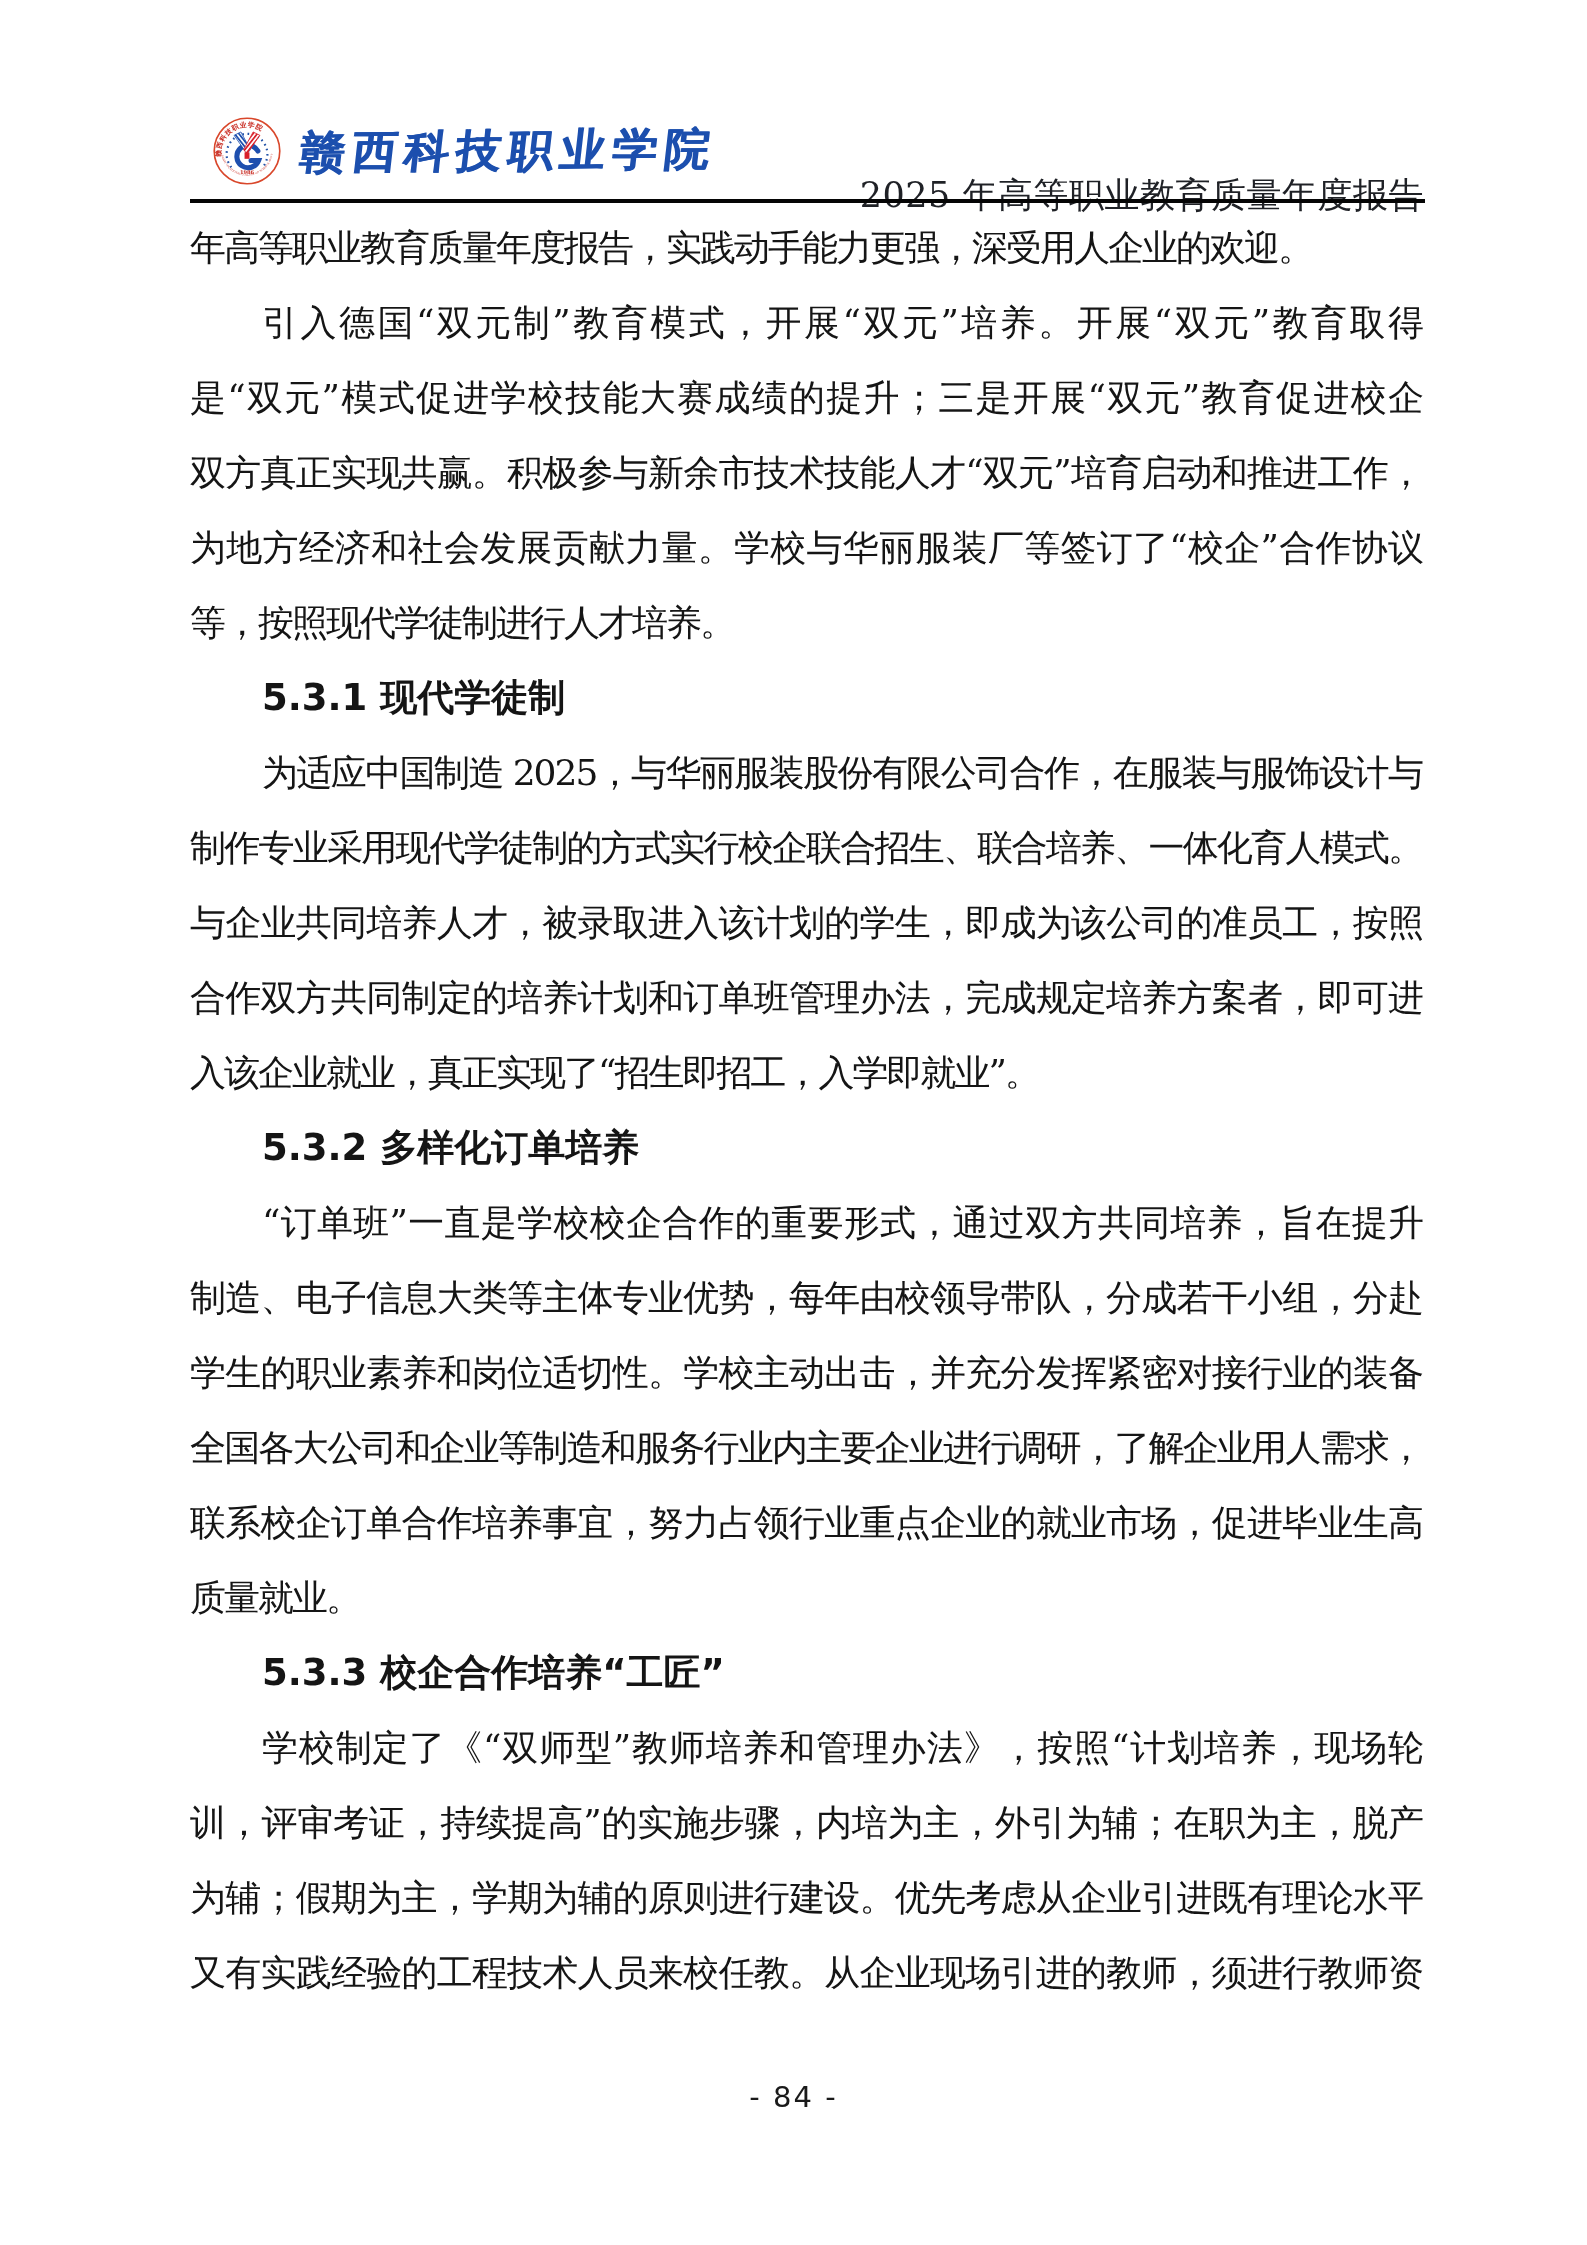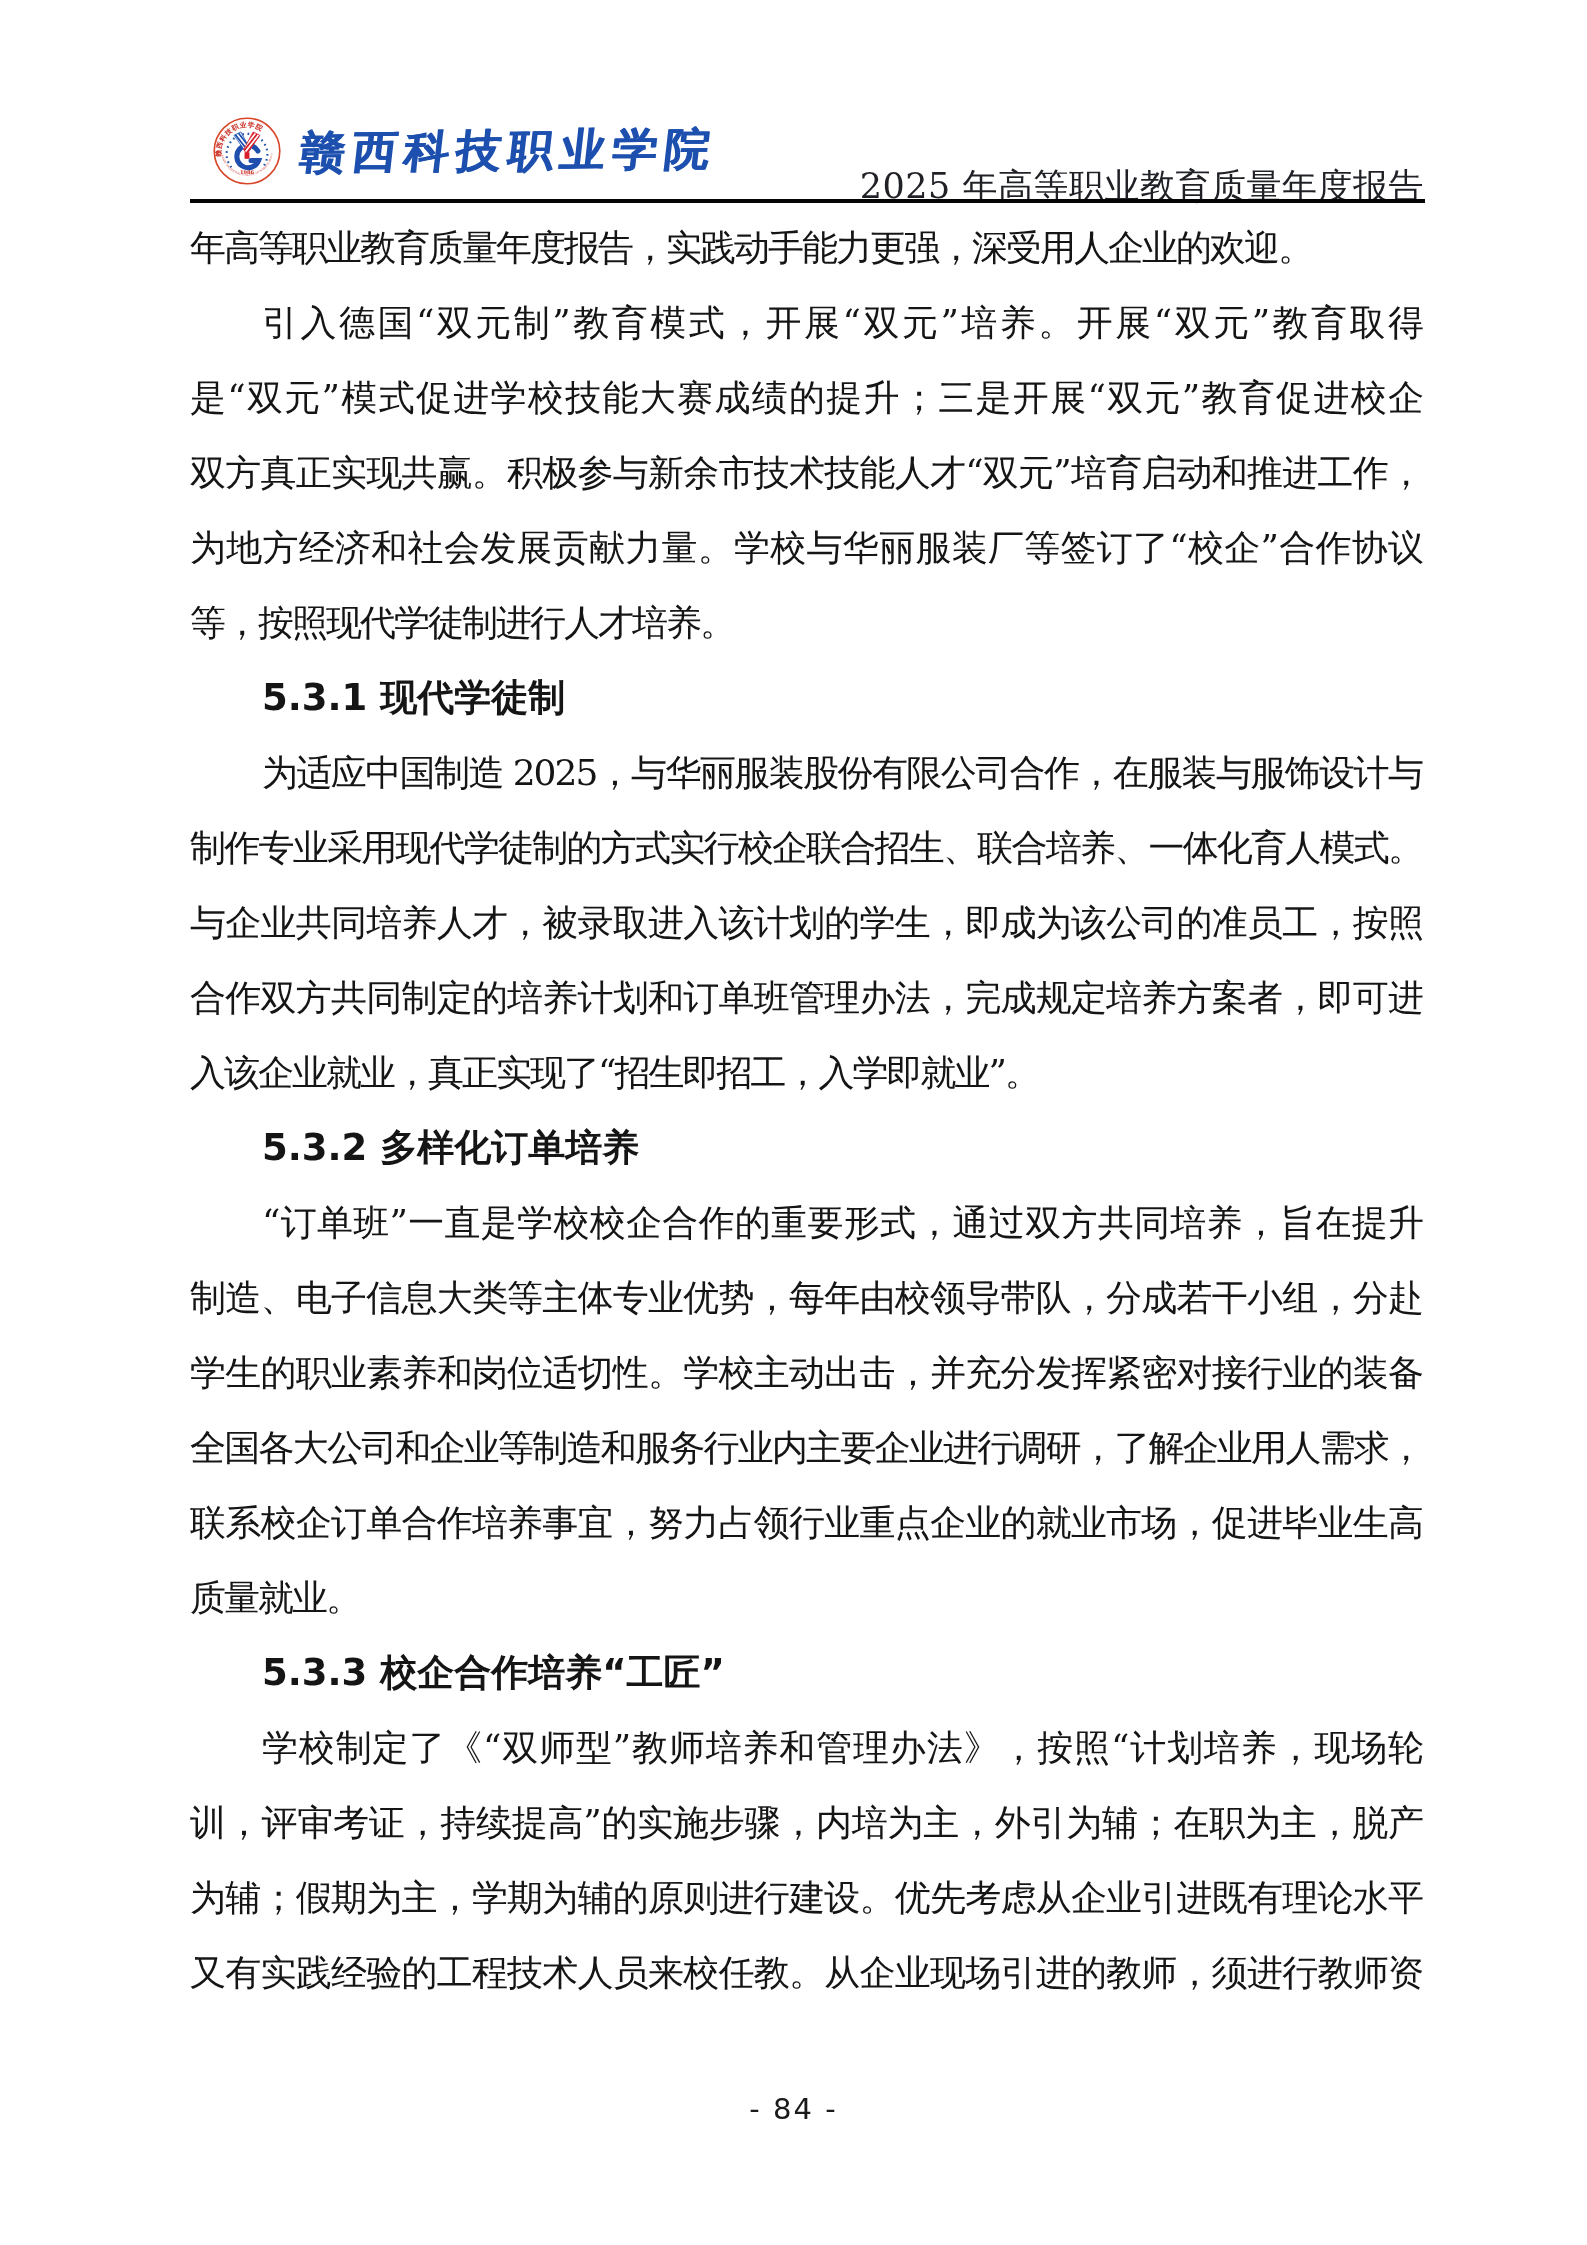--- a/index.html
+++ b/index.html
@@ -20,21 +20,21 @@
     position:absolute; left:300px; top:121px;
     font-size:45px; font-weight:bold;
     color:#1c4fae;
     letter-spacing:7px;
     transform:skewX(-7deg) rotate(-0.5deg);
     text-shadow:1px 0 0 #1c4fae;
     white-space:nowrap;
     font-family:"DejaVu Serif","Liberation Serif",serif;
   }
   .report-title {
-    position:absolute; right:163px; top:163px;
+    position:absolute; right:163px; top:172px;
     font-size:35px; color:#1f2126;
     white-space:nowrap; letter-spacing:0.5px;
     font-family:"DejaVu Serif","Liberation Serif",serif;
   }
   .header-rule {
     position:absolute; left:190px; top:199px;
     width:1235px; height:4px; background:#050505;
   }
 
   
@@ -53,21 +53,20 @@
     letter-spacing:0;
     font-size:37px;
   }
 
   
   .footer {
     position:absolute; left:0; top:2080px; width:100%;
     text-align:center; font-size:29px; color:#1a1a1a;
     font-family:"DejaVu Sans","Liberation Sans",sans-serif;
     letter-spacing:2px;
-    margin-top:12px;
   }
 </style>
 </head>
 <body>
 
 <div class="page">
 
   <div class="header">
 
     <svg class="emblem" viewBox="0 0 100 100" aria-hidden="true">

